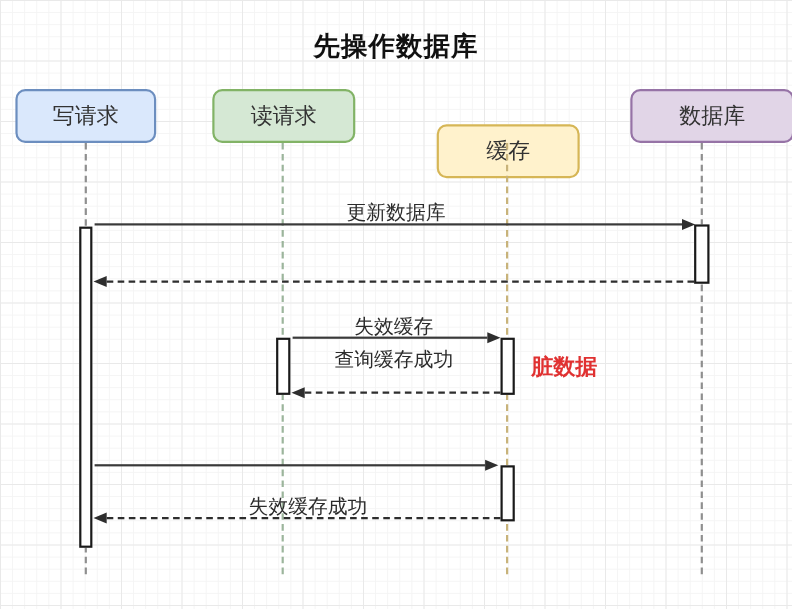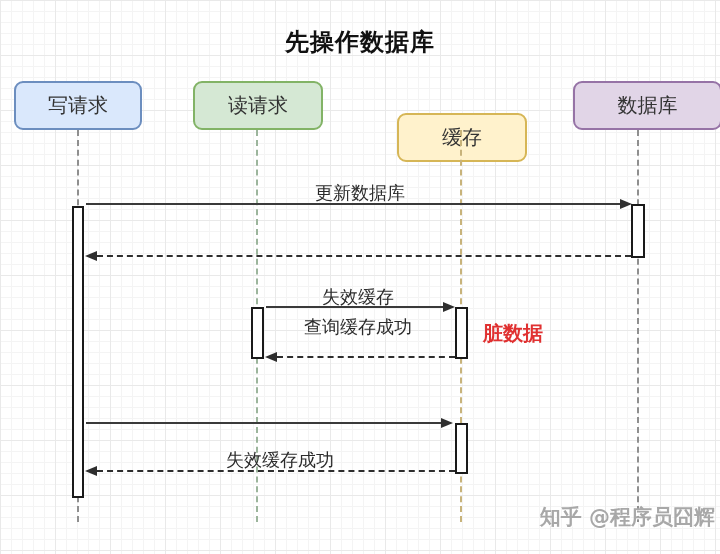--- a/index.html
+++ b/index.html
@@ -129,15 +129,14 @@
 
   <div class="annotation">脏数据</div>
 
   <div class="msg-line-solid" style="left:86px; top:422px; width:355px;"></div>
   <div class="head-right" style="left:441px; top:418px;"></div>
 
   <div class="msg-label" style="left:180px; top:448px;">失效缓存成功</div>
   <div class="msg-line-dashed" style="left:97px; top:470px; width:358px;"></div>
   <div class="head-left" style="left:85px; top:466px;"></div>
 
-  <div class="watermark">知乎 @程序员囧辉</div>
 
 </div>
 
 </body></html>

